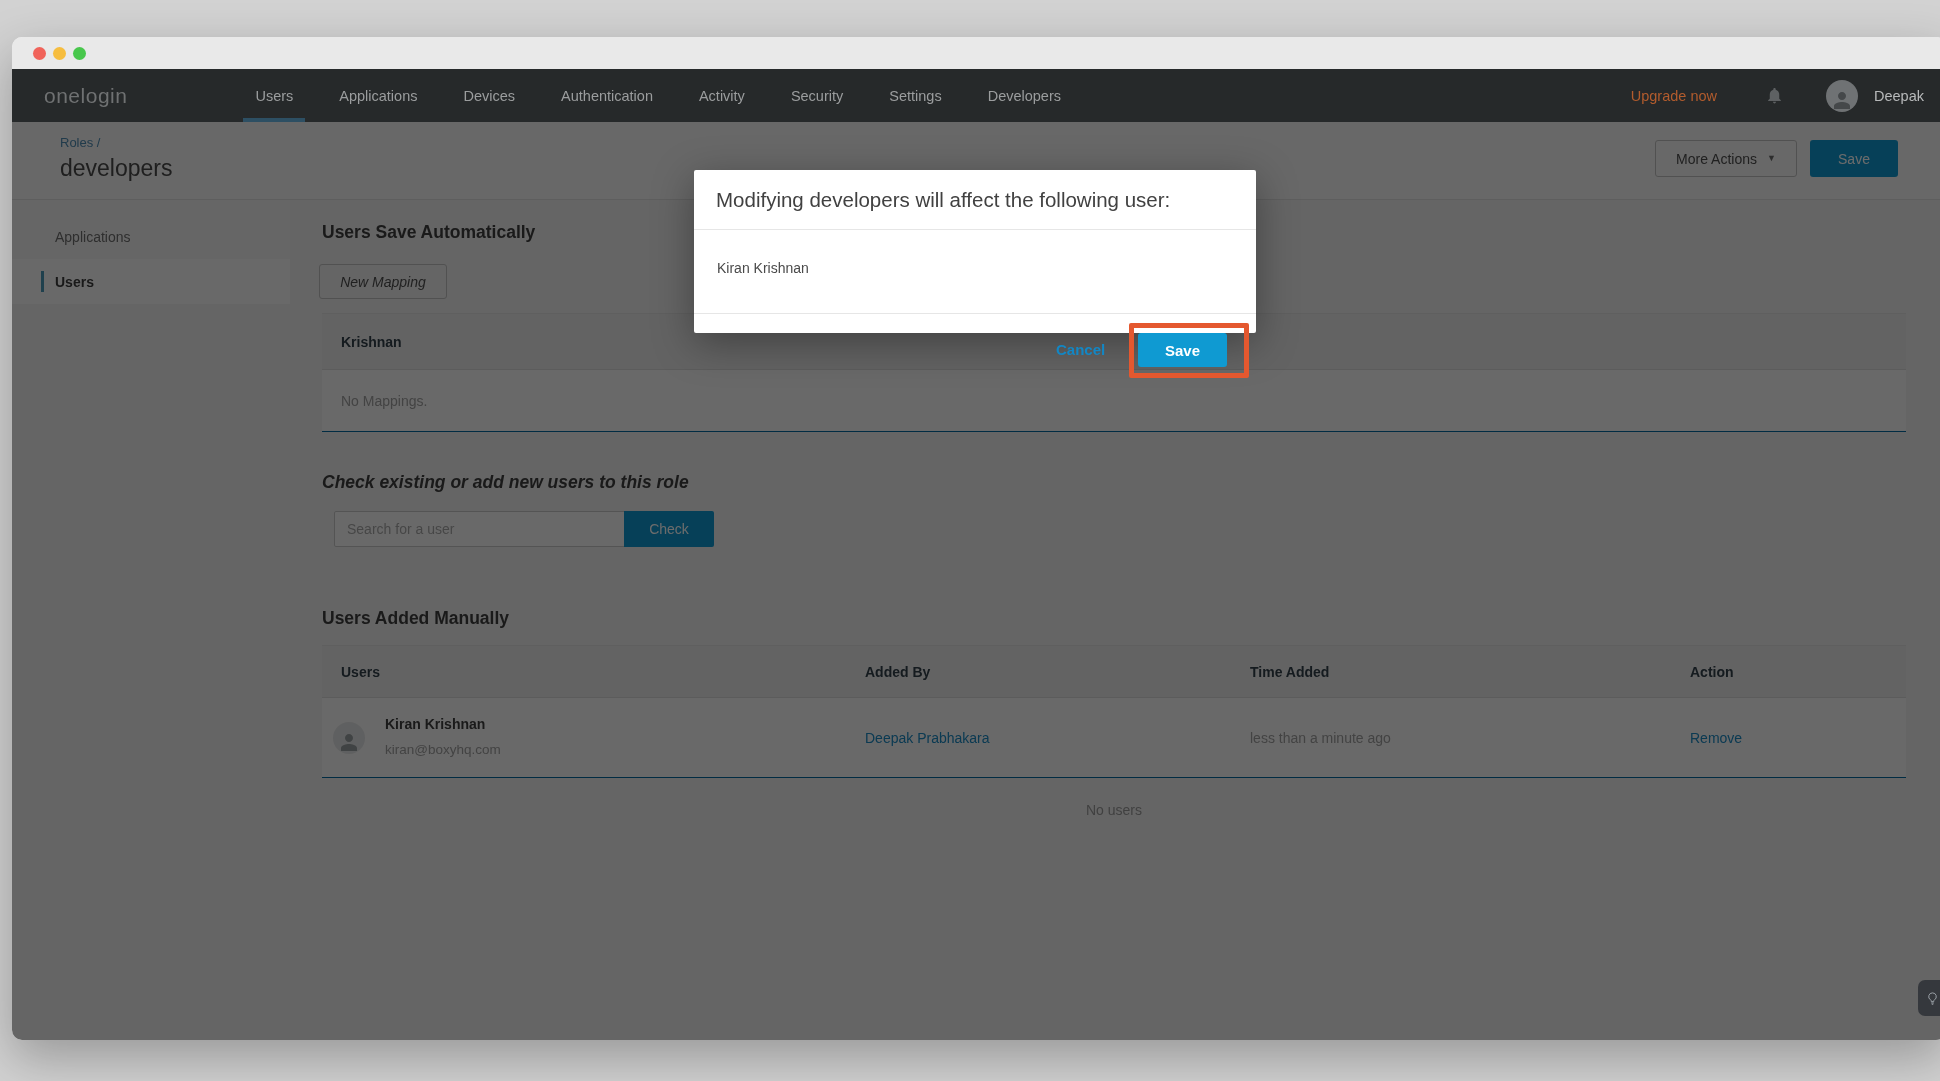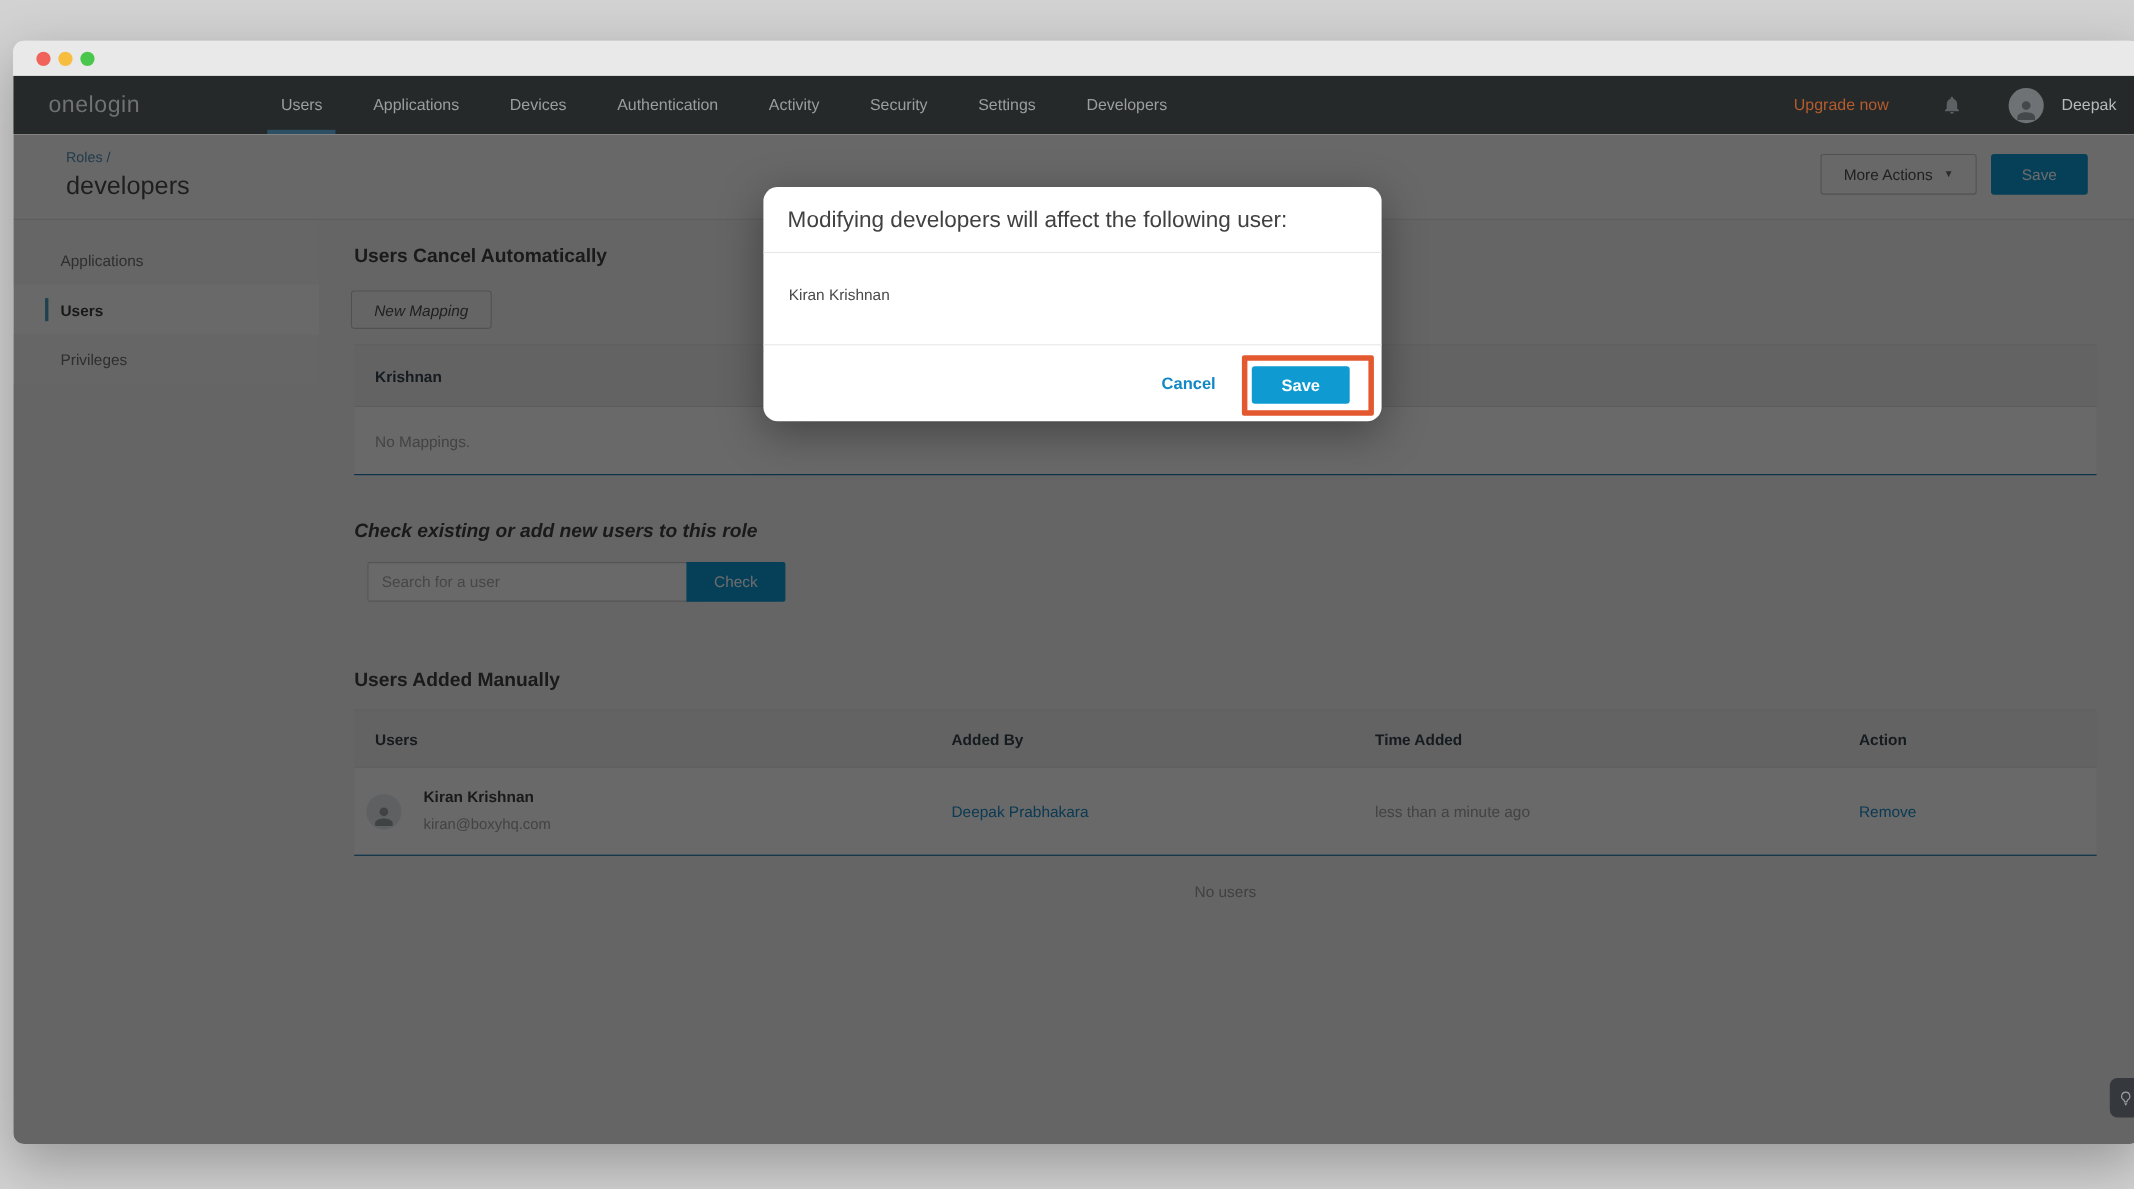--- a/index.html
+++ b/index.html
@@ -117,22 +117,22 @@
   .no-users{position:absolute;left:12px;top:680px;width:1584px;text-align:center;font-size:14px;color:#9a9a9a;}
   
   .backdrop{position:absolute;left:0;top:0;width:100%;height:100%;background:rgba(0,0,0,.58);z-index:50;}
   .help-fab{
     position:absolute;right:0;top:858px;width:28px;height:36px;background:#35383d;
     border-radius:7px 0 0 7px;z-index:60;display:flex;align-items:center;justify-content:center;cursor:pointer;
   }
   .help-fab svg{width:15px;height:15px;fill:none;stroke:#9aa0a6;stroke-width:1.6;}
   
   .modal{
-    position:absolute;left:682px;top:133px;width:562px;height:213px;background:#ffffff;
-    border-radius:13px;z-index:100;box-shadow:0 10px 40px rgba(0,0,0,.35);
+    position:absolute;left:682px;top:133px;width:562px;height:163px;background:#ffffff;
+    border-radius:2px;z-index:100;box-shadow:0 10px 40px rgba(0,0,0,.35);
   }
   .modal-title{
     position:absolute;left:0;top:0;width:100%;height:60px;line-height:60px;
     padding-left:22px;box-sizing:border-box;font-size:20.5px;color:#414141;
     border-bottom:1px solid #e6e6e6;white-space:nowrap;
   }
   .modal-body-text{position:absolute;left:23px;top:90px;font-size:14px;color:#4a4a4a;}
   .modal-footer-line{position:absolute;left:0;top:143px;width:100%;border-top:1px solid #e6e6e6;}
   .modal-cancel{position:absolute;left:362px;top:171px;font-size:15px;font-weight:bold;color:#1287c5;cursor:pointer;}
   .modal-save{position:absolute;left:444px;top:163px;width:89px;height:34px;font-size:15px;font-weight:bold;}
@@ -188,26 +188,25 @@
       <div class="btn outline more-actions">
         <span>More Actions</span>
         <span class="caret">▼</span>
       </div>
       <div class="btn primary hdr-save">Save</div>
     </div>
 
     <div class="sidebar">
       <div class="side-item">Applications</div>
       <div class="side-item active">Users</div>
-      <div class="side-item">Privileges</div>
     </div>
 
     <div class="content">
 
-      <div class="sec-heading h1">Users Cancel Automatically</div>
+      <div class="sec-heading h1">Users Save Automatically</div>
       <div class="btn outline new-mapping">New Mapping</div>
 
       <div class="table t1">
         <div class="thead">
           <div class="th c1">Krishnan</div>
         </div>
         <div class="trow">
           <div class="td c1 muted" style="top:0;height:100%;">No Mappings.</div>
         </div>
       </div>

